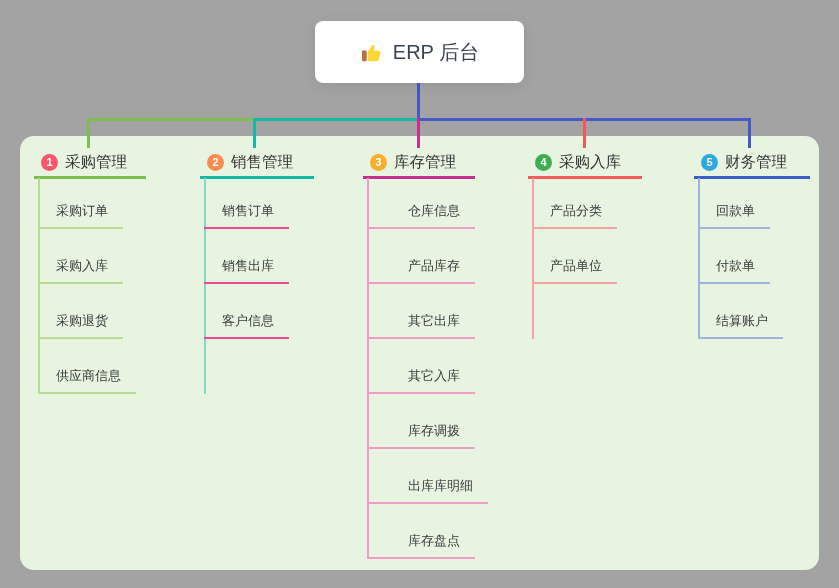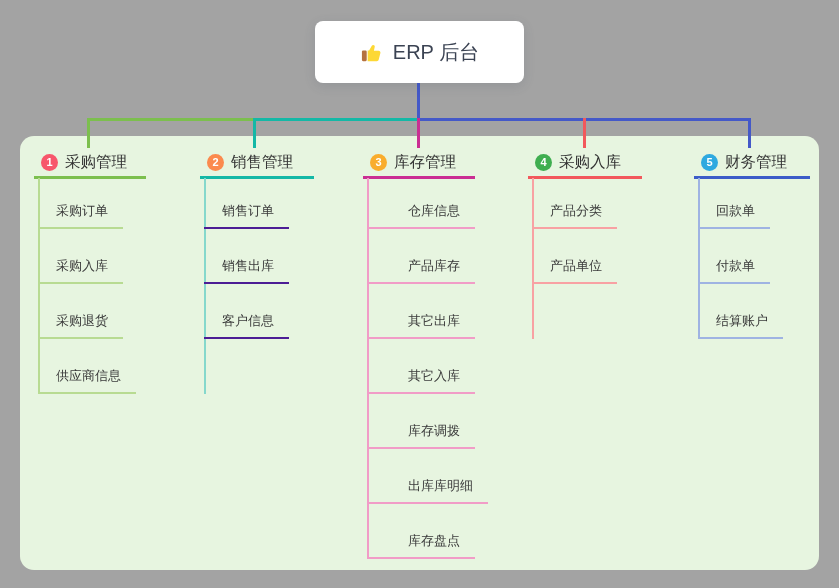--- a/index.html
+++ b/index.html
@@ -65,21 +65,21 @@
 
   .child-col { position:absolute; top:174px; }
   .cc-1 { left:38px;font-family:Liberation Mono, monospace; }
   .cc-2 { left:204px; }
   .cc-3 { left:367px; }
   .cc-4 { left:532px; }
   .cc-5 { left:698px;text-align:right; }
   .child-row { height:55px; width:max-content; display:flex; align-items:flex-end;
                padding:0 15px 7px 18px; font-size:13px; color:#3a3a3a; }
   .cr-1 { border-bottom:2px solid #b8db92; }
-  .cr-2 { border-bottom:2px solid #4c1d95; }
+  .cr-2 { border-bottom:2px solid #ec4899; }
   .cr-3 { border-bottom:2px solid #f19cc7;padding-left:41px; }
   .cr-4 { border-bottom:2px solid #f8a1a3; }
   .cr-5 { border-bottom:2px solid #9fb3e2; }
 </style>
 </head>
 <body>
 
 <div class="stage">
 
   <div class="panel"></div>

